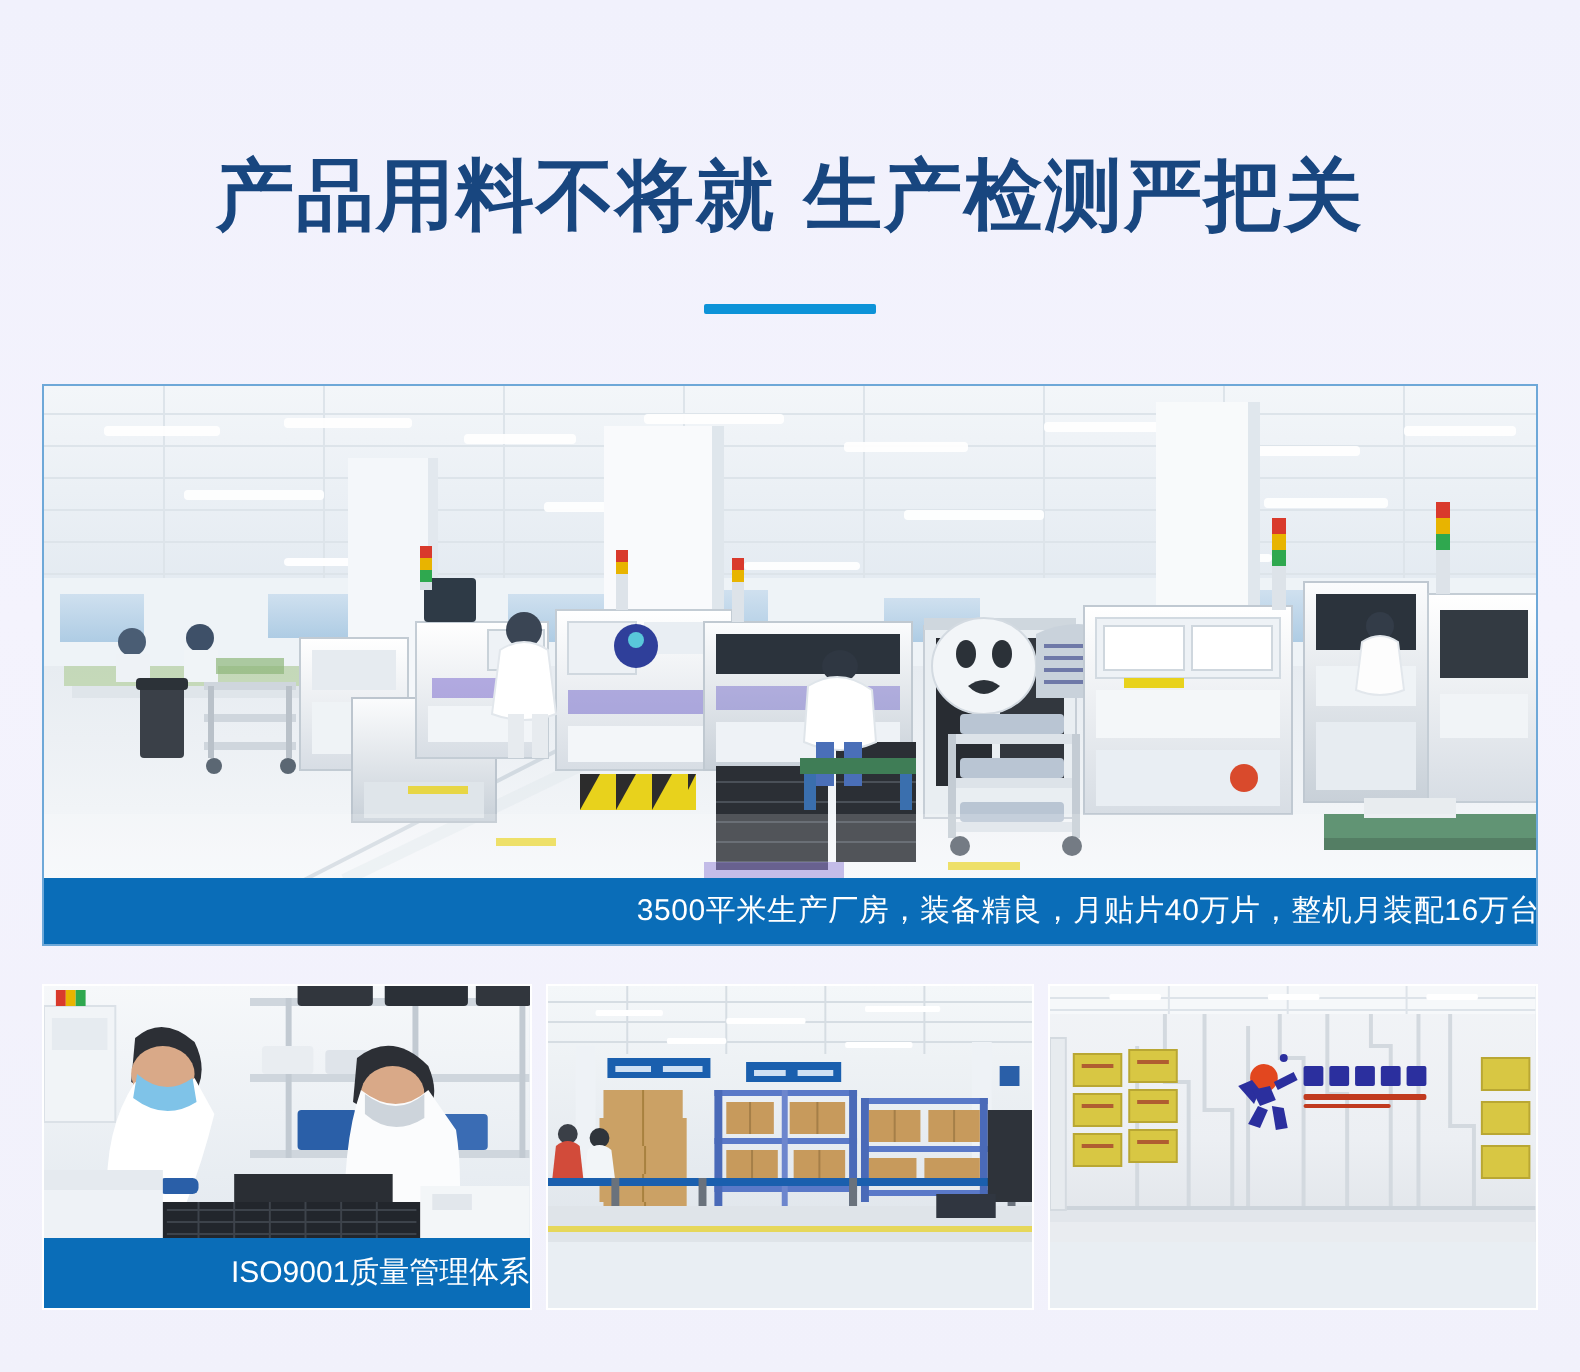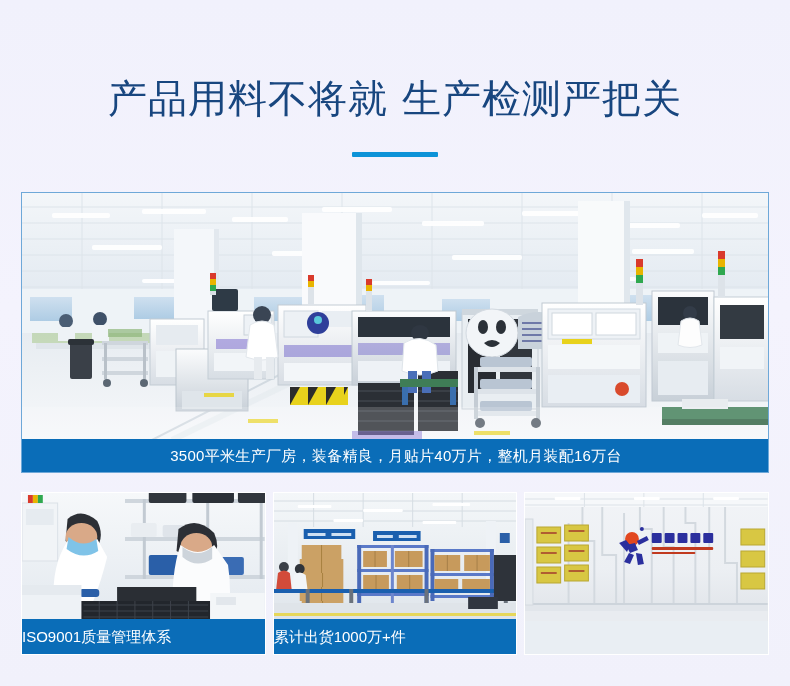--- a/index.html
+++ b/index.html
@@ -25,21 +25,21 @@
   .heading-block {
     position: absolute;
     left: 0;
     top: 72px;
     width: 790px;
     text-align: center;
   }
   .heading-title {
     font-size: 39px;
     line-height: 54px;
-    font-weight: normal;
+    font-weight: bold;
     color: #18467f;
     letter-spacing: 1px;
     white-space: nowrap;
     font-family: "Liberation Sans", "DejaVu Sans", sans-serif;
   }
   .heading-title .gap { display: inline-block; width: 14px; }
   .heading-rule {
     position: absolute;
     left: 352px;
     top: 80px;
@@ -72,21 +72,21 @@
   .hero-caption {
     position: absolute;
     left: 0;
     bottom: 0;
     width: 748px;
     height: 33px;
     background: #0a6db8;
     color: #ffffff;
     font-size: 15px;
     line-height: 33px;
-    text-align: center;
+    text-align: right;
     letter-spacing: 0.3px;
     white-space: nowrap;
   }
 
   
   .cards {
     position: absolute;
     left: 21px;
     top: 492px;
     width: 748px;
@@ -113,21 +113,21 @@
   .card-caption {
     position: absolute;
     left: 0;
     bottom: 0;
     width: 100%;
     height: 35px;
     background: #0a6db8;
     color: #ffffff;
     font-size: 15px;
     line-height: 35px;
-    text-align: left;
+    text-align: right;
     white-space: nowrap;
   }
 
   
   .scene { position: absolute; inset: 0; }
   .scene svg { display: block; width: 100%; height: 100%; }
 </style>
 </head>
 <body>
 
@@ -541,21 +541,20 @@
             <rect x="232" y="96" width="4" height="26" fill="#6a727c"></rect>
 
             <rect x="0" y="110" width="245" height="18" fill="#dfe4e9"></rect>
             <rect x="0" y="120" width="245" height="3" fill="#e8d21c" opacity="0.7"></rect>
 
             <rect x="222" y="62" width="23" height="46" fill="#2e333a"></rect>
             <rect x="196" y="104" width="30" height="12" fill="#303640"></rect>
           </svg>
         </div>
       </div>
-      <div class="card-caption">累计出货1000万+件</div>
     </div>
 
     <div class="card">
       <div class="card-photo">
         <div class="scene">
           <svg viewBox="0 0 245 128" preserveAspectRatio="none" aria-hidden="true">
             <defs>
               <linearGradient id="c3bg" x1="0" y1="0" x2="0" y2="1">
                 <stop offset="0%" stop-color="#f2f4f7"></stop>
                 <stop offset="60%" stop-color="#eceff3"></stop>

